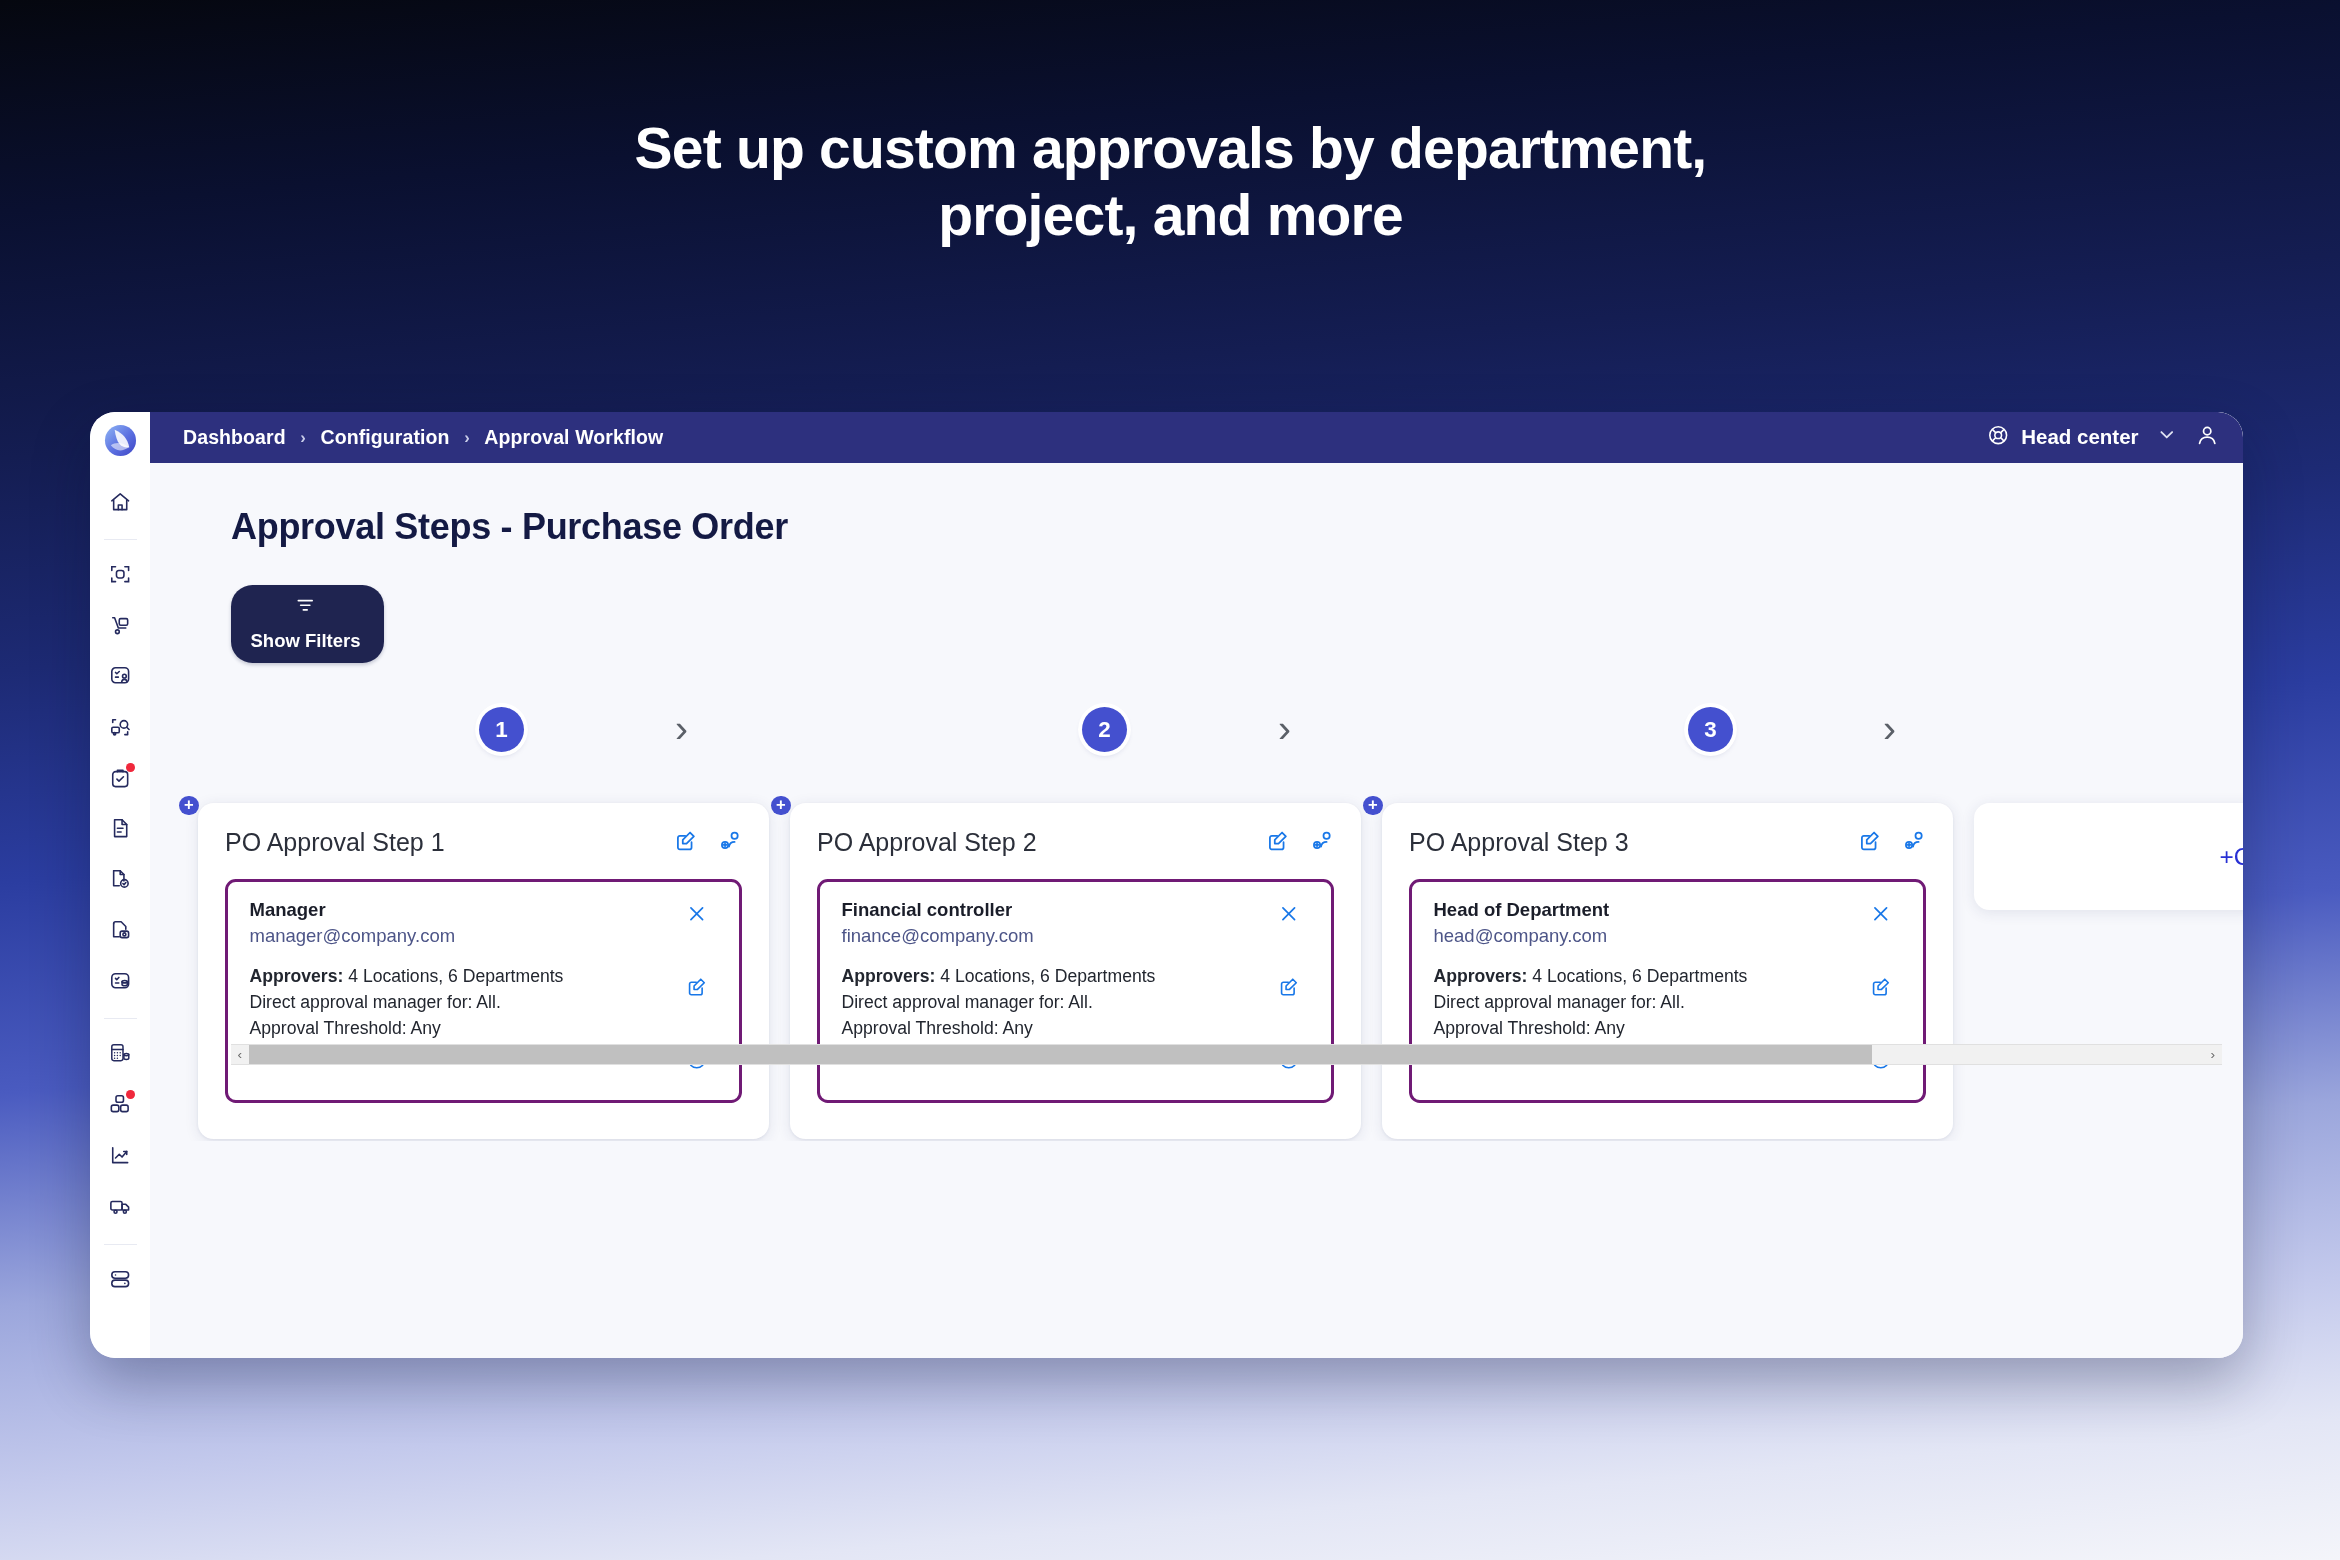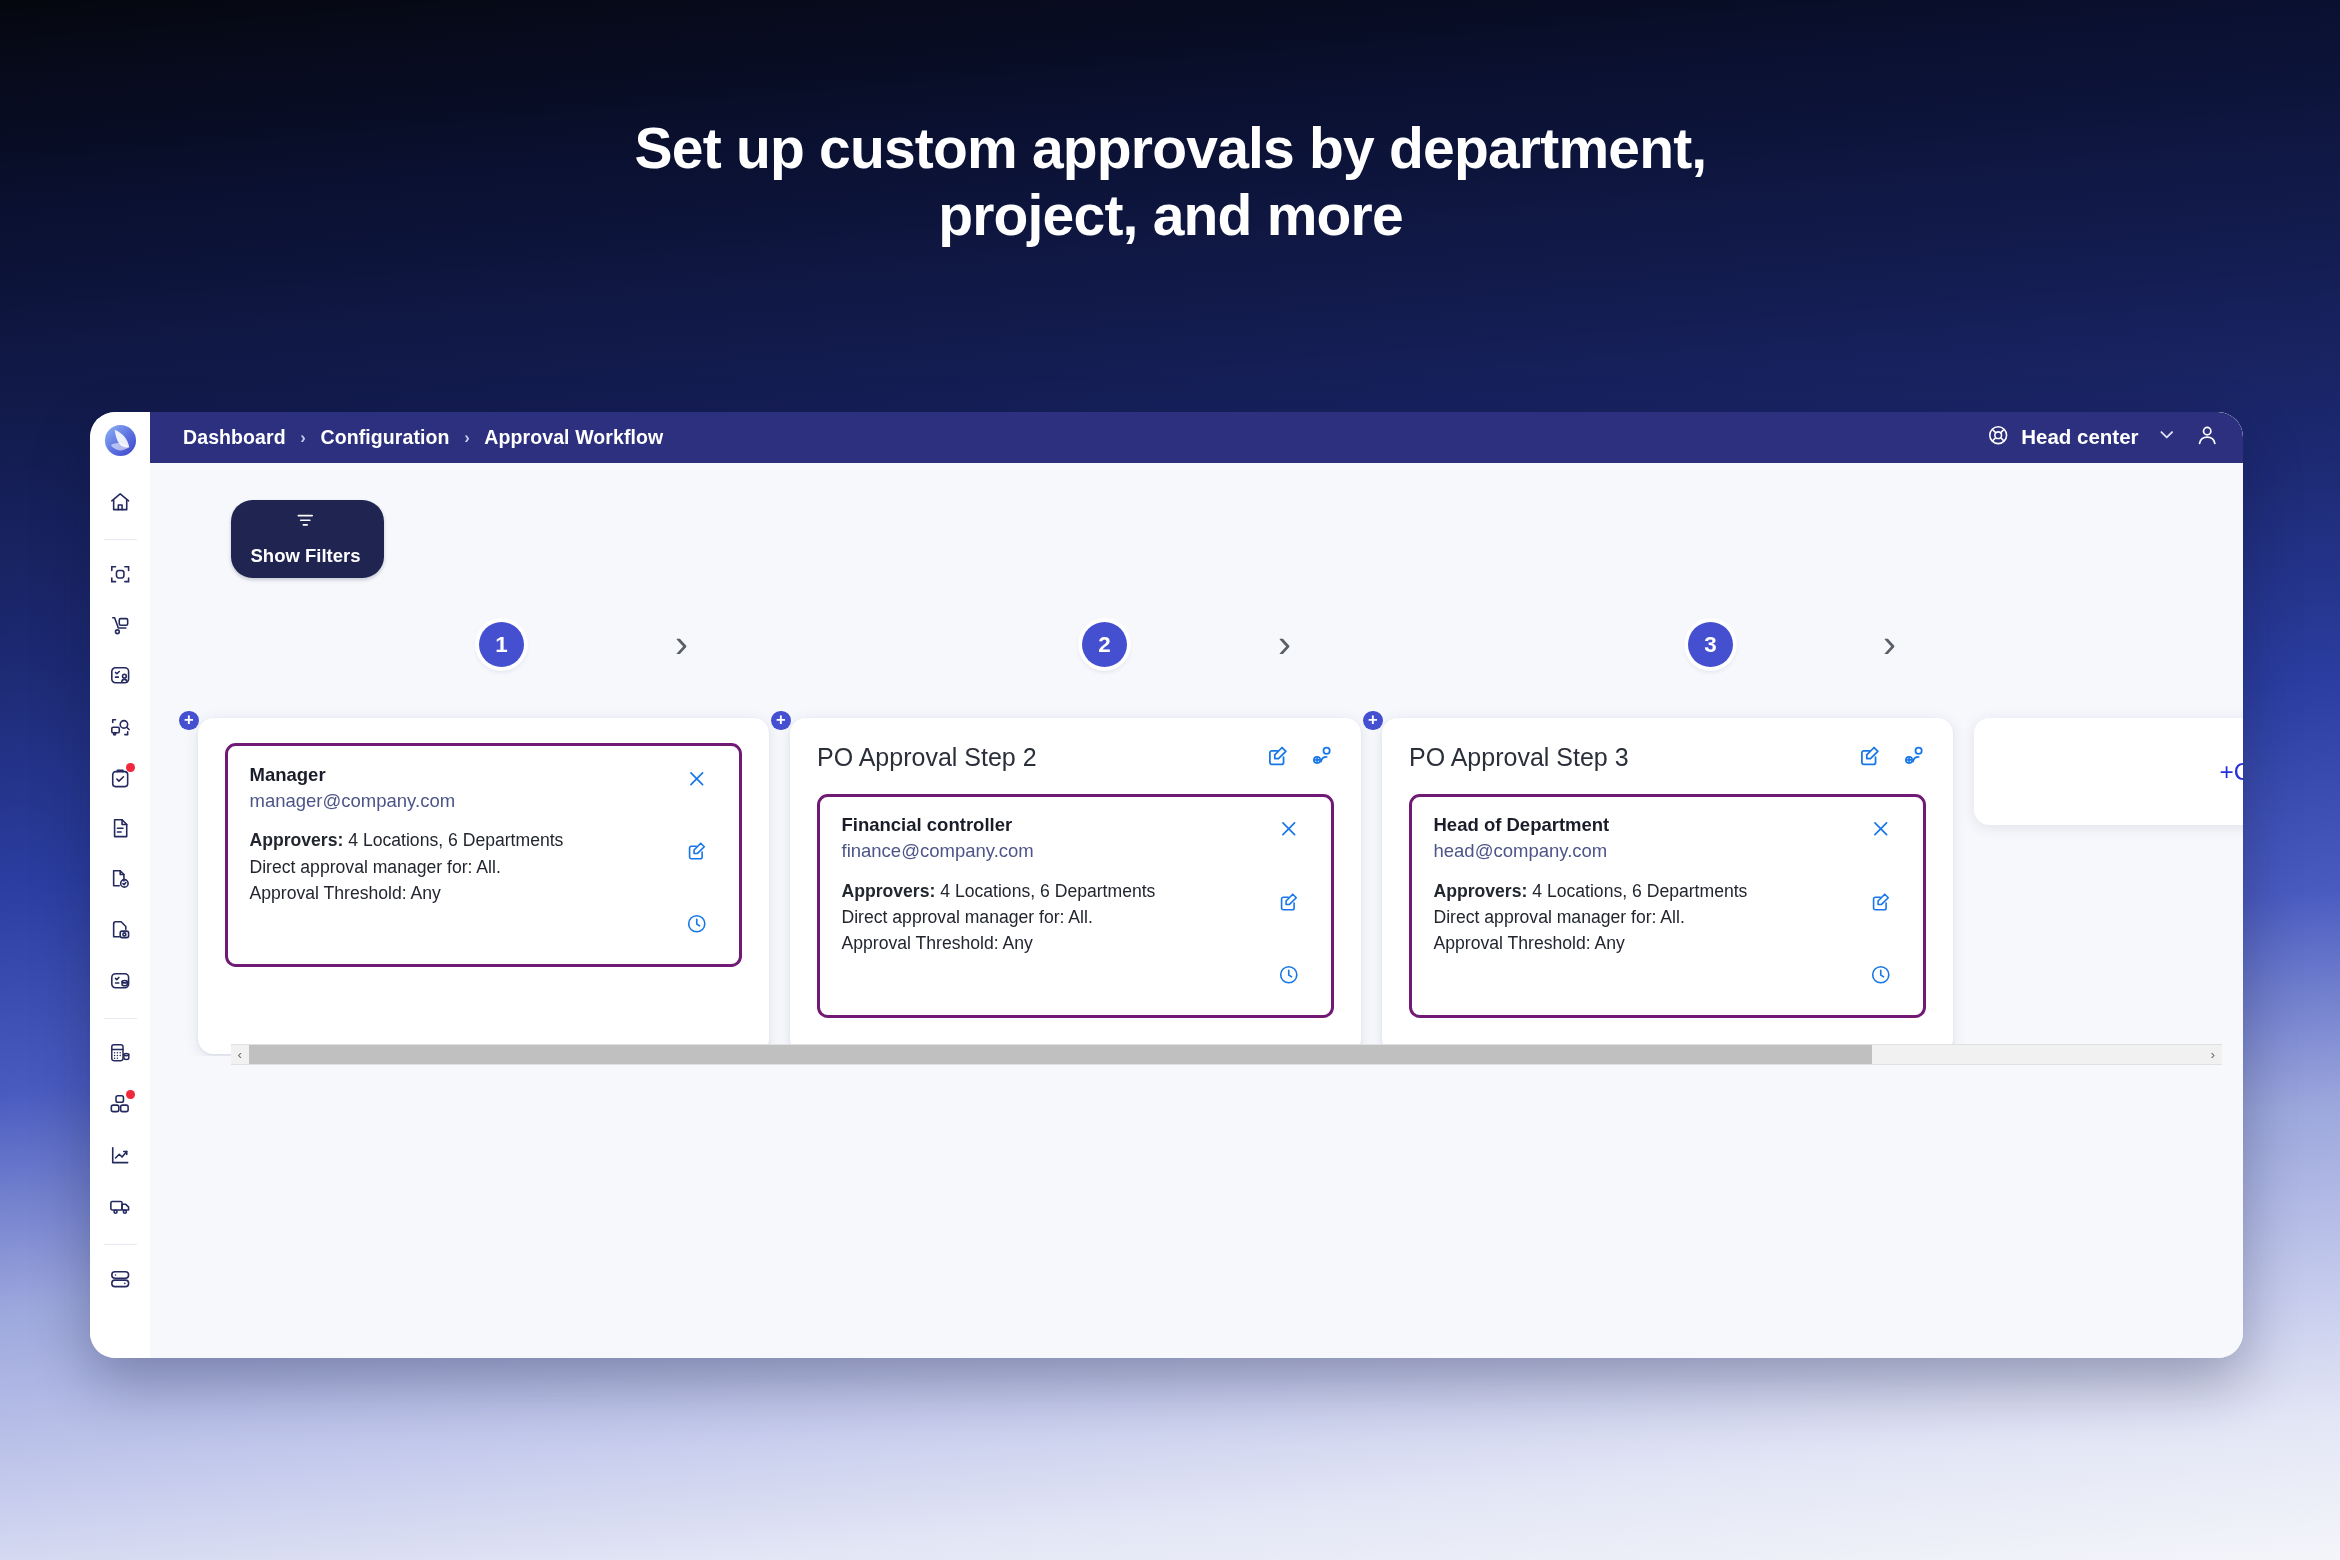--- a/index.html
+++ b/index.html
@@ -540,20 +540,21 @@
           <svg width="24.4" height="24.4" viewBox="0 0 24 24" fill="none" stroke="#ffffff" stroke-width="1.7" stroke-linecap="round" stroke-linejoin="round">
             <circle cx="12" cy="8" r="3.6"></circle>
               <path d="M4.5 20c.8-3.9 3.8-6 7.5-6s6.7 2.1 7.5 6"></path>
           </svg>
         </span>
       </div>
     </div>
 
     <div class="content">
 
+      <div class="page-title">Approval Steps - Purchase Order</div>
 
       <button class="filters-btn">
         <span>
           <svg width="18.5" height="18.5" viewBox="0 0 24 24" fill="none" stroke="#ffffff" stroke-width="2.1" stroke-linecap="round">
             <path d="M3 6h18M6 12h12M9.5 18h5"></path>
           </svg>
         </span>
         <span>Show Filters</span>
       </button>
 
@@ -568,20 +569,39 @@
       </div>
 
       
       <div class="cards-area">
 
         <div class="plus-mark" style="left:29px;top:17.6px">+</div>
         <div class="plus-mark" style="left:621px;top:17.6px">+</div>
         <div class="plus-mark" style="left:1213px;top:17.6px">+</div>
 
         <div class="step-card" style="left:48px">
+          <div class="card-head">
+            <div class="card-title">PO Approval Step 1</div>
+            <div class="card-head-icons">
+              <span>
+                <svg width="23.4" height="23.4" viewBox="0 0 24 24" fill="none" stroke="#1877e8" stroke-width="1.8" stroke-linecap="round" stroke-linejoin="round">
+                  <path d="M18 13.5V19a2 2 0 01-2 2H6a2 2 0 01-2-2V9a2 2 0 012-2h5.5"></path>
+                  <path d="M16.5 3.6l3.9 3.9L12.8 15H9v-3.8z"></path>
+                </svg>
+              </span>
+              <span>
+                <svg width="23.4" height="23.4" viewBox="0 0 24 24" fill="none" stroke="#1877e8" stroke-width="1.8" stroke-linecap="round" stroke-linejoin="round">
+                  <circle cx="16" cy="7" r="3.2"></circle>
+                    <path d="M10.3 18c.5-3 2.9-4.7 5.7-4.7"></path>
+                  <circle cx="6.2" cy="16.3" r="3.2"></circle>
+                    <path d="M6.2 14.8v3M4.7 16.3h3"></path>
+                </svg>
+              </span>
+            </div>
+          </div>
           <div class="approver-box">
             <div class="approver-text">
               <div class="ap-name">Manager</div>
               <div class="ap-email">manager@company.com</div>
               <div class="ap-line">
                 <b>Approvers:</b>
                 <span>4 Locations, 6 Departments</span>
               </div>
               <div class="ap-line">Direct approval manager for: All.</div>
               <div class="ap-line">Approval Threshold: Any</div>

